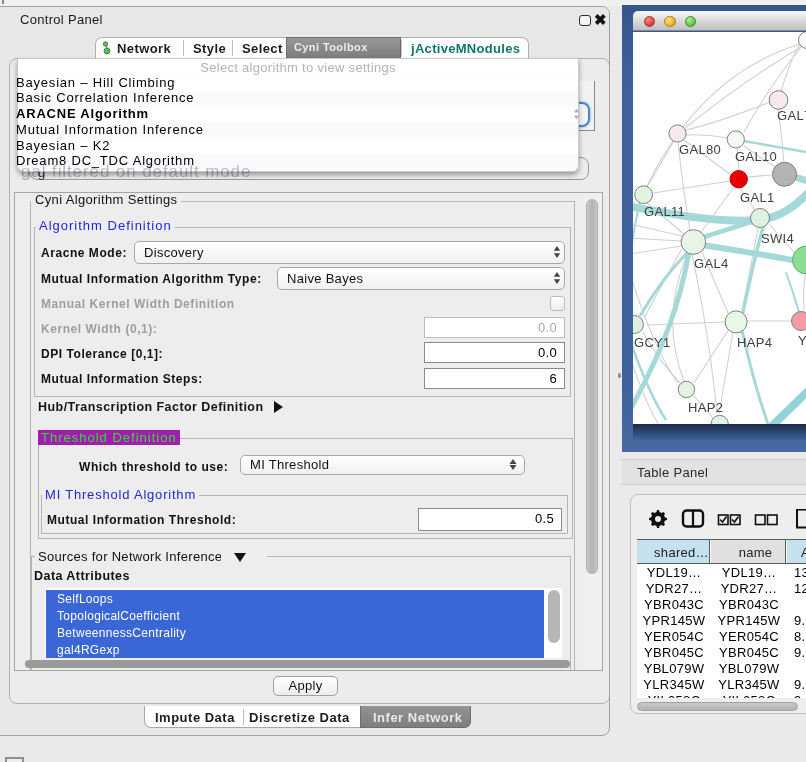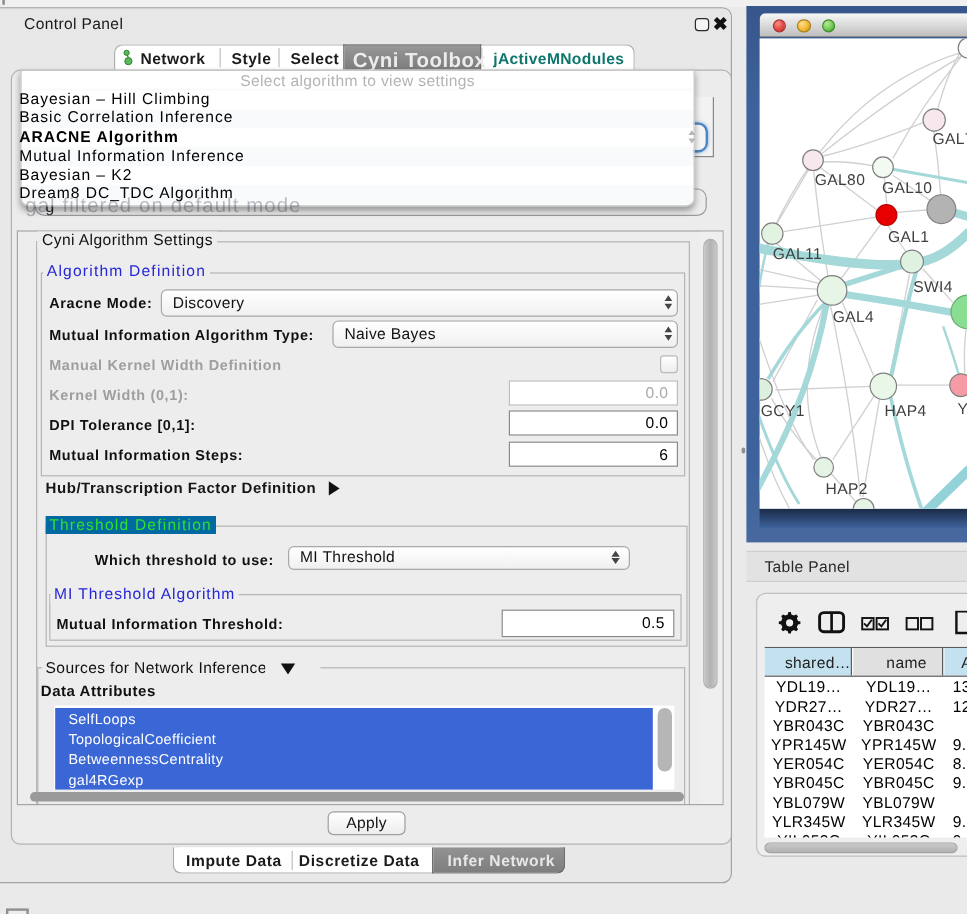--- a/index.html
+++ b/index.html
@@ -31,21 +31,21 @@
   <div class="abs" style="left:111px;top:34px;width:12px;height:14px;">
     <svg width="12" height="14" viewBox="0 0 12 14">
       <circle cx="3.5" cy="3" r="2.2" fill="#5cb85c" stroke="#2d7d2d" stroke-width="0.8"></circle>
       <circle cx="5" cy="10" r="3" fill="#5cb85c" stroke="#2d7d2d" stroke-width="0.8"></circle>
       <line x1="4" y1="5" x2="5" y2="7" stroke="#2d7d2d" stroke-width="1"></line>
     </svg>
   </div>
   <div class="abs" style="left:126px;top:34px;font-size:13px;font-weight:600;color:#1c1c1c;letter-spacing:0.4px;">Network</div>
   <div class="abs" style="left:202px;top:34px;font-size:13px;font-weight:600;color:#1c1c1c;letter-spacing:0.4px;">Style</div>
   <div class="abs" style="left:251px;top:34px;font-size:13px;font-weight:600;color:#1c1c1c;letter-spacing:0.4px;">Select</div>
-  <div class="abs" style="left:303px;top:34px;font-size:17px;font-weight:600;color:#ececec;letter-spacing:0.4px;">Cyni Toolbox</div>
+  <div class="abs" style="left:303px;top:34px;font-size:11px;font-weight:600;color:#ececec;letter-spacing:0.4px;">Cyni Toolbox</div>
   <div class="abs" style="left:420px;top:34px;font-size:13px;font-weight:600;color:#0f766e;letter-spacing:0.3px;">jActiveMNodules</div>
 
   <div class="abs" style="left:566px;top:74px;width:38px;height:50px;border-right:1.5px solid #888;border-bottom:1.5px solid #888;background:#f2f2f2;"></div>
   <div class="abs" style="left:576px;top:95px;width:23px;height:24.5px;border:2.5px solid #4c86c8;border-radius:8px;background:#f5f5f5;box-shadow:0 0 3px rgba(90,150,210,0.8);"></div>
 
   <div class="abs" style="left:38px;top:150px;width:560px;height:23px;border:1px solid #9a9a9a;border-radius:8px;background:#ececec;"></div>
   <div class="abs" style="left:47px;top:158px;font-size:13px;color:#333;">g</div>
 
   <div class="abs" style="left:23px;top:185px;width:589px;height:479px;border:1px solid #a6a6a6;background:#ededed;overflow:hidden;">
     <div class="abs" style="left:0;top:0;width:575px;height:478px;" id="form">
@@ -70,21 +70,21 @@
       <div class="abs field" style="left:409px;top:124px;width:141px;height:21px;border-color:#bdbdbd;color:#a9a9a9;">0.0</div>
       <div class="abs" style="left:26px;top:154px;font-size:12px;font-weight:bold;color:#111;letter-spacing:0.55px;">DPI Tolerance [0,1]:</div>
       <div class="abs field" style="left:409px;top:149px;width:141px;height:21px;">0.0</div>
       <div class="abs" style="left:26px;top:179px;font-size:12px;font-weight:bold;color:#111;letter-spacing:0.55px;">Mutual Information Steps:</div>
       <div class="abs field" style="left:409px;top:175px;width:141px;height:21px;">6</div>
 
       <div class="abs" style="left:23px;top:207px;font-size:12.5px;font-weight:600;color:#161616;letter-spacing:0.45px;">Hub/Transcription Factor Definition</div>
       <div class="abs" style="left:259px;top:208px;width:0;height:0;border-left:9px solid #111;border-top:6.5px solid transparent;border-bottom:6.5px solid transparent;"></div>
 
       <div class="abs" style="left:23px;top:245px;width:535px;height:101px;border:1px solid #b5b5b5;"></div>
-      <div class="abs" style="left:23px;top:237px;background:#0369a1;padding:0 3px;font-size:13px;color:#2ee02e;letter-spacing:1px;">Threshold Definition</div>
+      <div class="abs" style="left:23px;top:237px;background:#a21caf;padding:0 3px;font-size:13px;color:#2ee02e;letter-spacing:1px;">Threshold Definition</div>
       <div class="abs" style="left:64px;top:267px;font-size:12px;font-weight:bold;color:#111;letter-spacing:0.55px;">Which threshold to use:</div>
       <div class="abs combo" style="left:225px;top:262px;width:285px;height:20px;">
         <span class="ctext">MI Threshold</span>
       </div>
 
       <div class="abs" style="left:26px;top:302px;width:527px;height:39px;border:1px solid #b5b5b5;"></div>
       <div class="abs" style="left:27px;top:294px;background:#ededed;padding:0 3px;font-size:13px;color:#2525d8;letter-spacing:0.8px;">MI Threshold Algorithm</div>
       <div class="abs" style="left:32px;top:320px;font-size:12px;font-weight:bold;color:#111;letter-spacing:0.55px;">Mutual Information Threshold:</div>
       <div class="abs field" style="left:403px;top:315px;width:144px;height:23px;">0.5</div>
 

